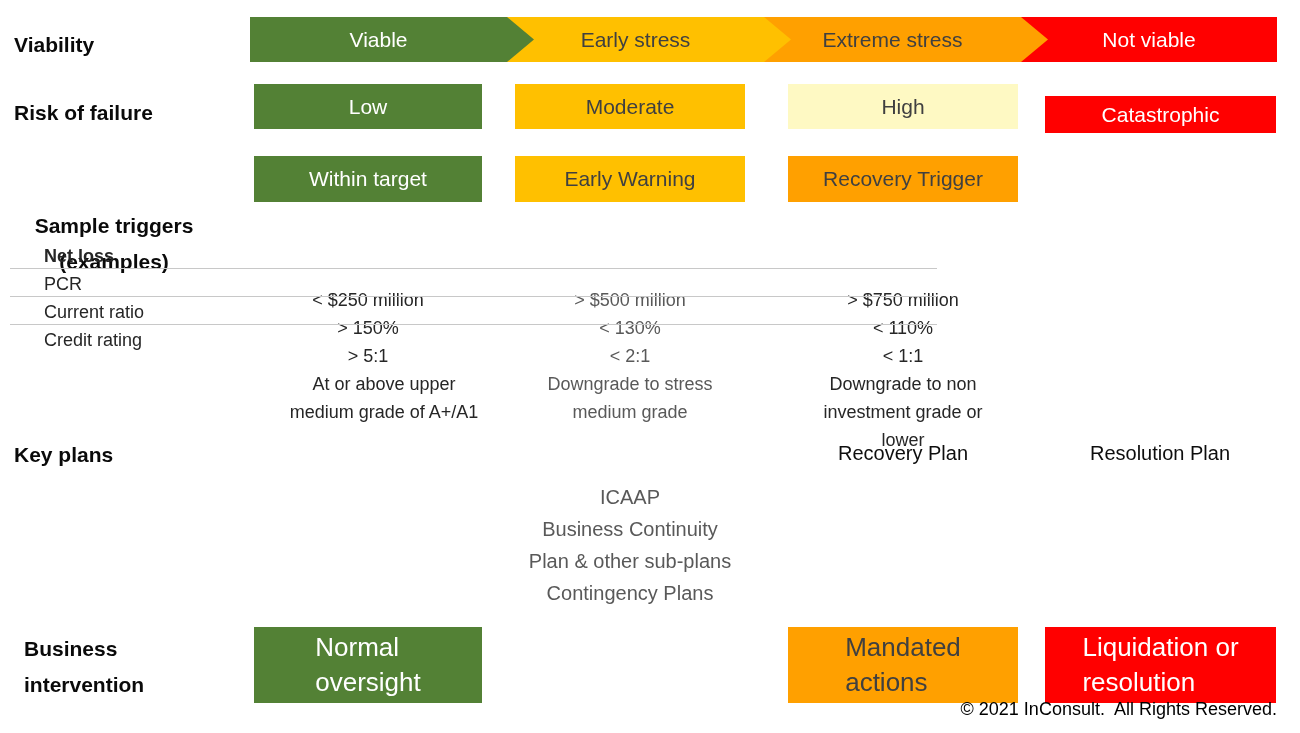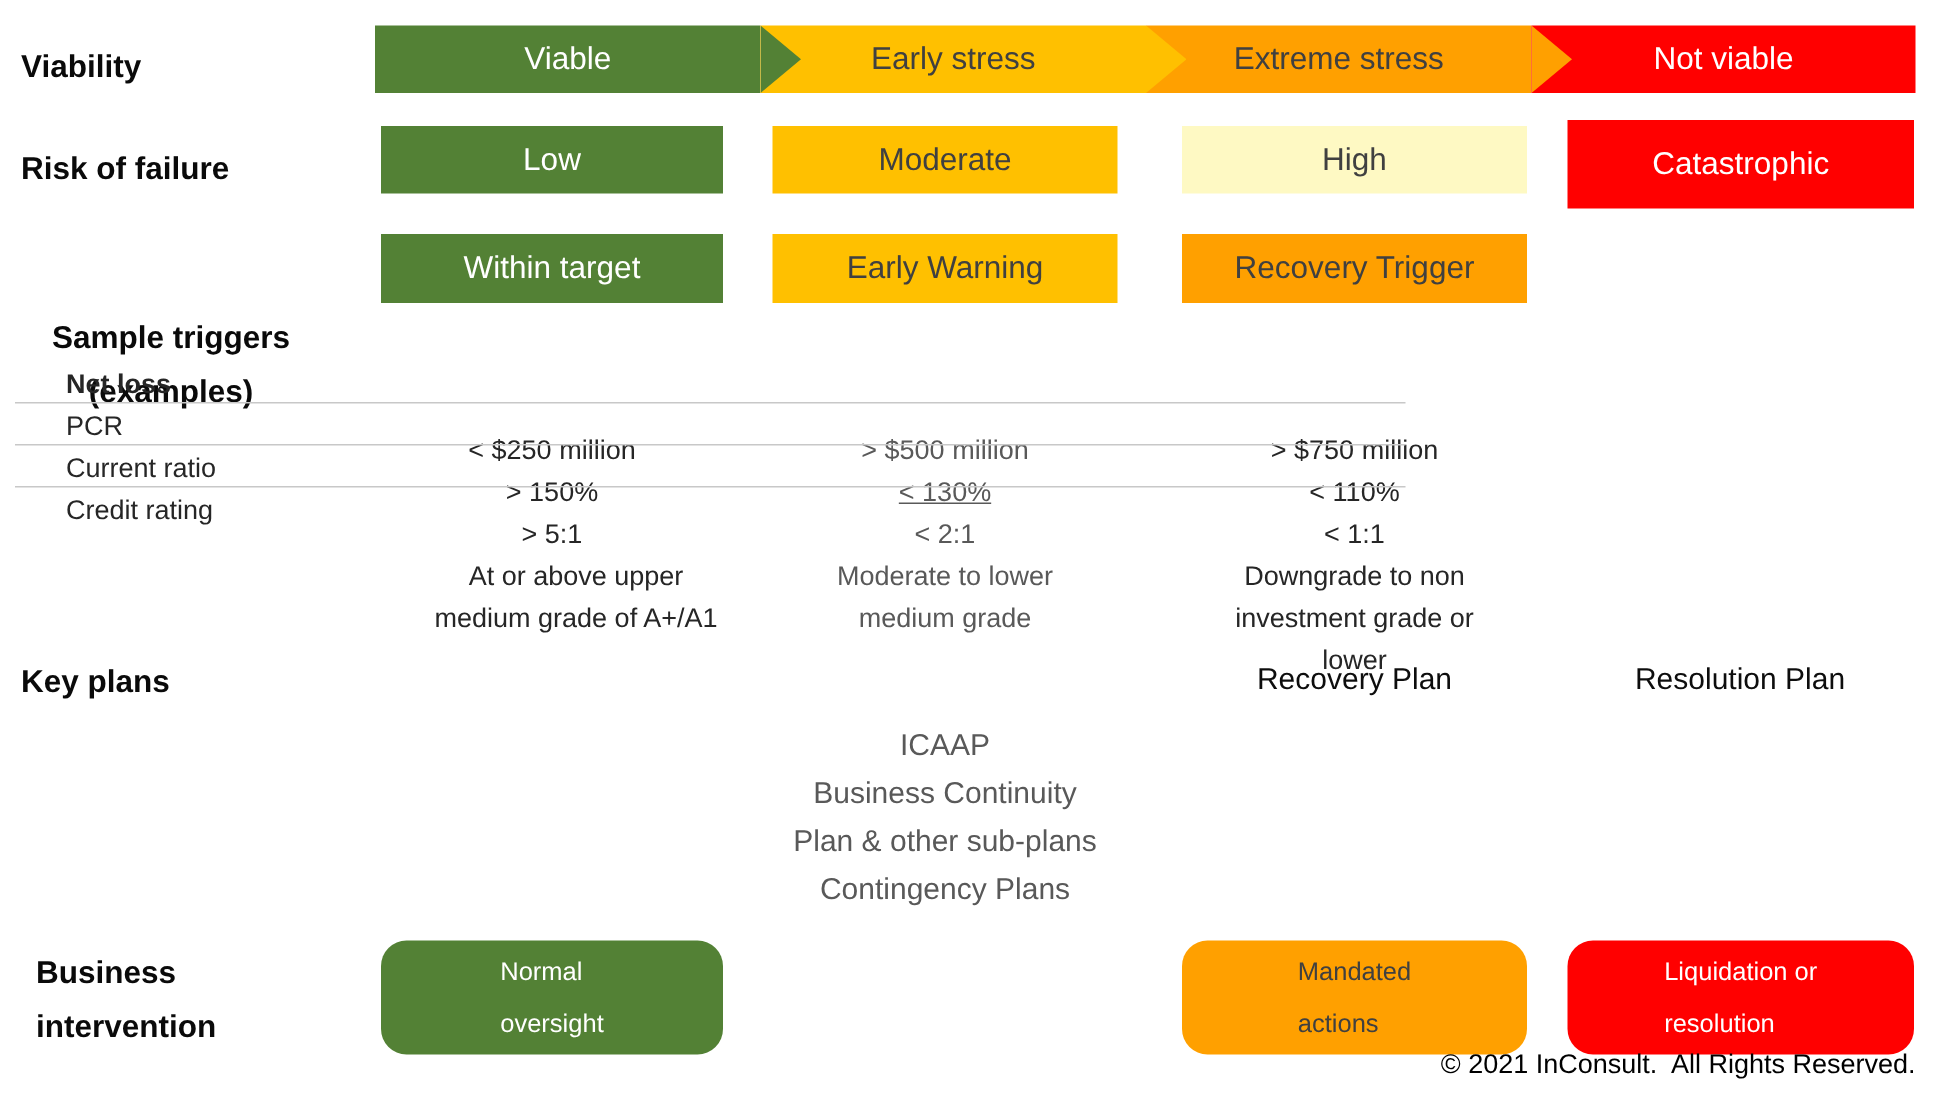--- a/index.html
+++ b/index.html
@@ -26,21 +26,21 @@
   .white-text{color:#ffffff;}
   .dark-text{color:#404040;}
   .multiline{white-space:pre-line;margin-top:44px;}
   .tbl-label{position:absolute;left:44px;font-size:18px;color:#262626;line-height:24px;}
   .tbl-value{position:absolute;width:240px;text-align:center;font-size:18px;color:#262626;line-height:28px;}
   .tbl-value.gray{color:#595959;}
   .tbl-line{position:absolute;left:10px;width:927px;height:1px;background:#C8C8C8;}
   .plans-block{position:absolute;width:240px;text-align:center;font-size:20px;line-height:32px;}
   .plans-gray{color:#595959;}
   .plans-black{color:#0d0d0d;}
-  .reg-box{line-height:35px;font-size:17px;border-radius:17px;}
+  .reg-box{line-height:35px;font-size:26px;}
   .footer{
     position:absolute;right:23px;top:699px;font-size:18px;color:#000000;white-space:pre;
   }
 </style>
 </head>
 <body>
 
 <div class="canvas">
 
   <div class="row-label" style="top:27px;">Viability</div>
@@ -62,51 +62,51 @@
 
   <div class="chev-seg white-text" style="left: 1021px; width: 256px; background-color: rgb(255, 0, 0);">
     <span>Not viable</span>
   </div>
 
   <div class="row-label" style="top:95px;">Risk of failure</div>
 
   <div class="box white-text" style="left: 254px; top: 84px; width: 228px; height: 45px; background-color: rgb(83, 129, 53);">Low</div>
   <div class="box dark-text" style="left: 515px; top: 84px; width: 230px; height: 45px; background-color: rgb(255, 192, 0);">Moderate</div>
   <div class="box dark-text" style="left: 788px; top: 84px; width: 230px; height: 45px; background-color: #fef9c3;">High</div>
-  <div class="box white-text" style="left: 1045px; top: 80px; width: 231px; height: 59px; background-color: rgb(255, 0, 0);">Catastrophic</div>
+  <div class="box white-text" style="left: 1045px; top: 96px; width: 231px; height: 37px; background-color: rgb(255, 0, 0);">Catastrophic</div>
 
   <div class="row-label center multiline" style="left:8px;top:164px;width:212px;">Sample triggers
 (examples)</div>
 
   <div class="box white-text" style="left: 254px; top: 156px; width: 228px; height: 46px; background-color: rgb(83, 129, 53);">Within target</div>
   <div class="box dark-text" style="left: 515px; top: 156px; width: 230px; height: 46px; background-color: rgb(255, 192, 0);">Early Warning</div>
   <div class="box dark-text" style="left: 788px; top: 156px; width: 230px; height: 46px; background-color: rgb(255, 160, 0);">Recovery Trigger</div>
 
   <div class="tbl-label" style="top:244px;font-weight:bold;">Net loss</div>
   <div class="tbl-value multiline" style="left:248px;top:242px;">&lt; $250 million</div>
   <div class="tbl-value multiline gray" style="left:510px;top:242px;">&gt; $500 million</div>
   <div class="tbl-value multiline" style="left:783px;top:242px;">&gt; $750 million</div>
   <div class="tbl-line" style="top: 268px; background-color: rgb(200, 200, 200);"></div>
 
   <div class="tbl-label" style="top:272px;">PCR</div>
   <div class="tbl-value multiline" style="left:248px;top:270px;">&gt; 150%</div>
-  <div class="tbl-value multiline gray" style="left:510px;top:270px;text-decoration:underline;">&lt; 130%</div>
+  <div class="tbl-value multiline gray" style="left:510px;top:270px;">&lt; 130%</div>
   <div class="tbl-value multiline" style="left:783px;top:270px;">&lt; 110%</div>
   <div class="tbl-line" style="top: 296px; background-color: rgb(200, 200, 200);"></div>
 
   <div class="tbl-label" style="top:300px;">Current ratio</div>
   <div class="tbl-value multiline" style="left:248px;top:298px;">&gt; 5:1</div>
   <div class="tbl-value multiline gray" style="left:510px;top:298px;">&lt; 2:1</div>
   <div class="tbl-value multiline" style="left:783px;top:298px;">&lt; 1:1</div>
   <div class="tbl-line" style="top: 324px; background-color: rgb(200, 200, 200);"></div>
 
   <div class="tbl-label" style="top:328px;">Credit rating</div>
   <div class="tbl-value multiline" style="left:264px;top:326px;">At or above upper
 medium grade of A+/A1</div>
-  <div class="tbl-value multiline gray" style="left:510px;top:326px;">Moderate to lower
+  <div class="tbl-value multiline gray" style="left:510px;top:326px;">Downgrade to stress
 medium grade</div>
   <div class="tbl-value multiline" style="left:783px;top:326px;">Downgrade to non
 investment grade or
 lower</div>
 
   <div class="row-label" style="top:437px;">Key plans</div>
   <div class="plans-block plans-gray multiline" style="left:510px;top:437px;">ICAAP
 Business Continuity
 Plan &amp; other sub-plans
 Contingency Plans</div>

